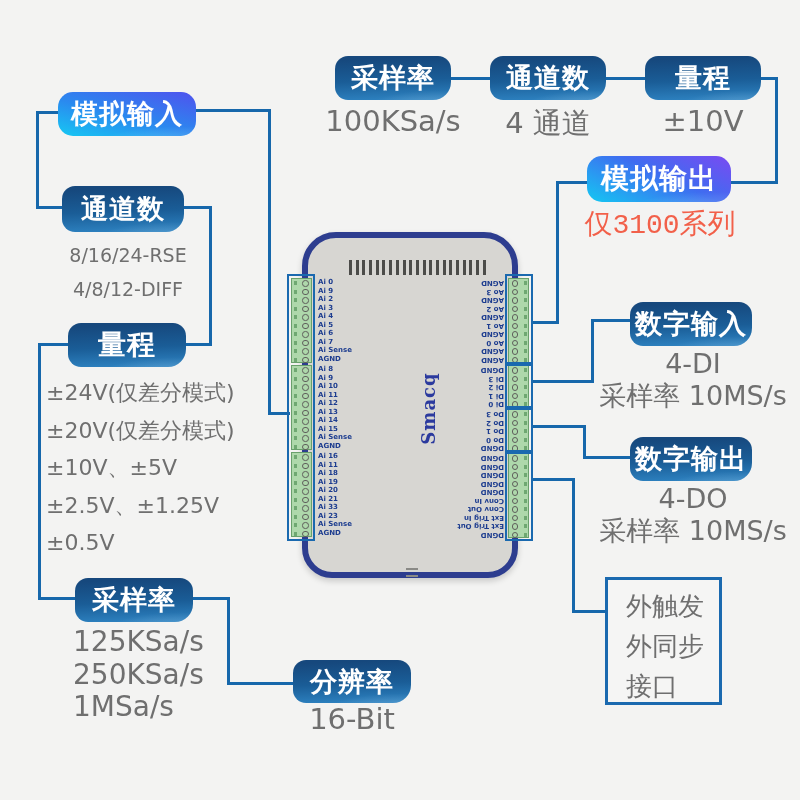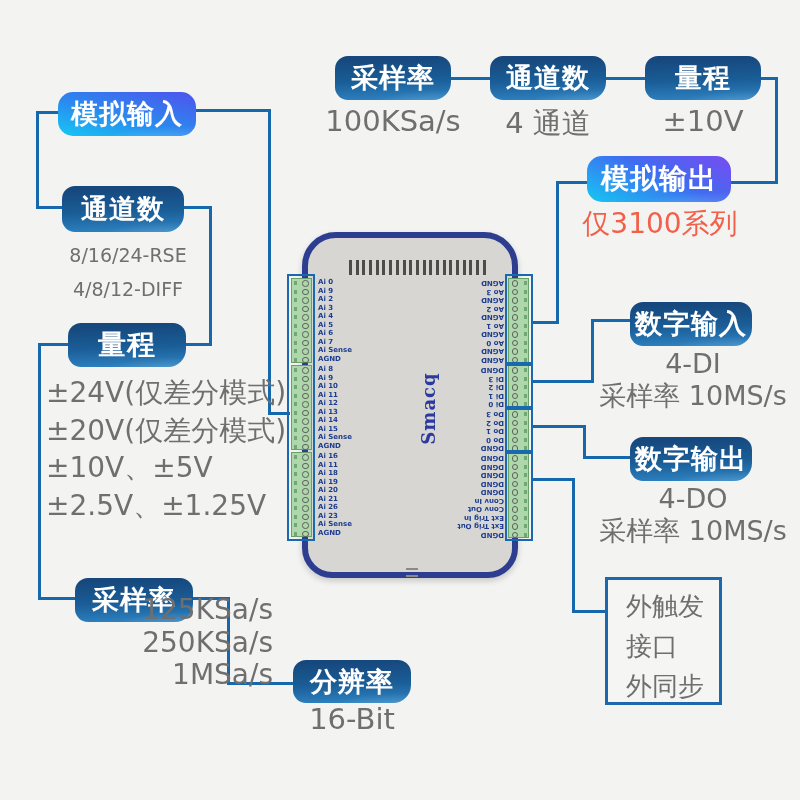--- a/index.html
+++ b/index.html
@@ -127,31 +127,32 @@
     <span>通道数</span>
   </div>
 <div class="spec spec-center" style="left:28px;top:238px;width:200px;font-size:19px;line-height:34px;">
     <div>8/16/24-RSE</div>
     <div>4/8/12-DIFF</div>
   </div>
 
 <div class="pill pill-navy f28" style="left:68px;top:323px;width:118px;height:44px;">
     <span>量程</span>
   </div>
-<div class="spec" style="left:46px;top:374px;width:300px;font-size:28px;line-height:37.5px;">
+<div class="spec" style="left:46px;top:374px;width:300px;font-size:22px;line-height:37.5px;">
     <div>±24V(仅差分模式)</div>
     <div>±20V(仅差分模式)</div>
     <div>±10V、±5V</div>
     <div>±2.5V、±1.25V</div>
+    <div>±0.5V</div>
   </div>
 
 <div class="pill pill-navy f27" style="left:75px;top:578px;width:118px;height:44px;">
     <span>采样率</span>
   </div>
-<div class="spec" style="left:73px;top:594px;width:200px;font-size:28px;line-height:32.5px;text-align:right;">
+<div class="spec" style="left:73px;top:626px;width:200px;font-size:28px;line-height:32.5px;">
     <div>125KSa/s</div>
     <div>250KSa/s</div>
     <div>1MSa/s</div>
   </div>
 
 <div class="pill pill-navy f27" style="left:293px;top:660px;width:118px;height:43px;">
     <span>分辨率</span>
   </div>
 <div class="spec spec-center" style="left:293px;top:702px;width:118px;font-size:29px;">16-Bit</div>
 
@@ -166,43 +167,43 @@
 <div class="spec spec-center" style="left:480px;top:104px;width:136px;font-size:29px;">4 通道</div>
 
 <div class="pill pill-navy f27" style="left:645px;top:56px;width:116px;height:44px;">
     <span>量程</span>
   </div>
 <div class="spec spec-center" style="left:635px;top:104px;width:136px;font-size:29px;">±10V</div>
 
 <div class="pill pill-grad-out f28" style="left:587px;top:156px;width:144px;height:46px;">
     <span>模拟输出</span>
   </div>
-<div class="note-red spec-center" style="left:575px;top:205px;width:170px;font-size:28px;text-align:center;">仅3100系列</div>
+<div class="note-red spec-center" style="left:575px;top:205px;width:170px;font-size:28px;text-align:center;font-family:Liberation Mono, monospace;">仅3100系列</div>
 
 <div class="pill pill-navy f27" style="left:630px;top:302px;width:122px;height:44px;">
     <span>数字输入</span>
   </div>
 <div class="spec spec-center" style="left:598px;top:348px;width:190px;font-size:27px;line-height:32px;">
     <div>4-DI</div>
     <div>采样率 10MS/s</div>
   </div>
 
 <div class="pill pill-navy f27" style="left:630px;top:437px;width:122px;height:44px;">
     <span>数字输出</span>
   </div>
 <div class="spec spec-center" style="left:598px;top:483px;width:190px;font-size:27px;line-height:32px;">
     <div>4-DO</div>
     <div>采样率 10MS/s</div>
   </div>
 
 <div class="trigger-box">
   <div>
       <div class="tline">外触发</div>
+      <div class="tline">外同步</div>
       <div class="tline">接口</div>
-      <div class="tline">外同步</div>
     </div>
 </div>
 
 <div class="device">
   <div class="dev-cover" style="left:40px;right:40px;bottom:0;height:6px;"></div>
   <div class="vents">
       <div class="vent"></div>
       <div class="vent"></div>
       <div class="vent"></div>
       <div class="vent"></div>
@@ -379,21 +380,21 @@
         <div class="screw"></div>
       </div>
     </div>
     <div class="pin-labels" style="top: 452px; left: 318px;">
       <div>Ai 16</div>
       <div>Ai 11</div>
       <div>Ai 18</div>
       <div>Ai 19</div>
       <div>Ai 20</div>
       <div>Ai 21</div>
-      <div>Ai 26</div>
+      <div>Ai 33</div>
       <div>Ai 23</div>
       <div>Ai Sense</div>
       <div>AGND</div>
     </div>
     <div class="strip strip-right" style="left: 508px; top: 278px; height: 85px;">
       <div class="pin-row">
         <div class="screw"></div>
         <div class="notch"></div>
       </div>
       <div class="pin-row">

